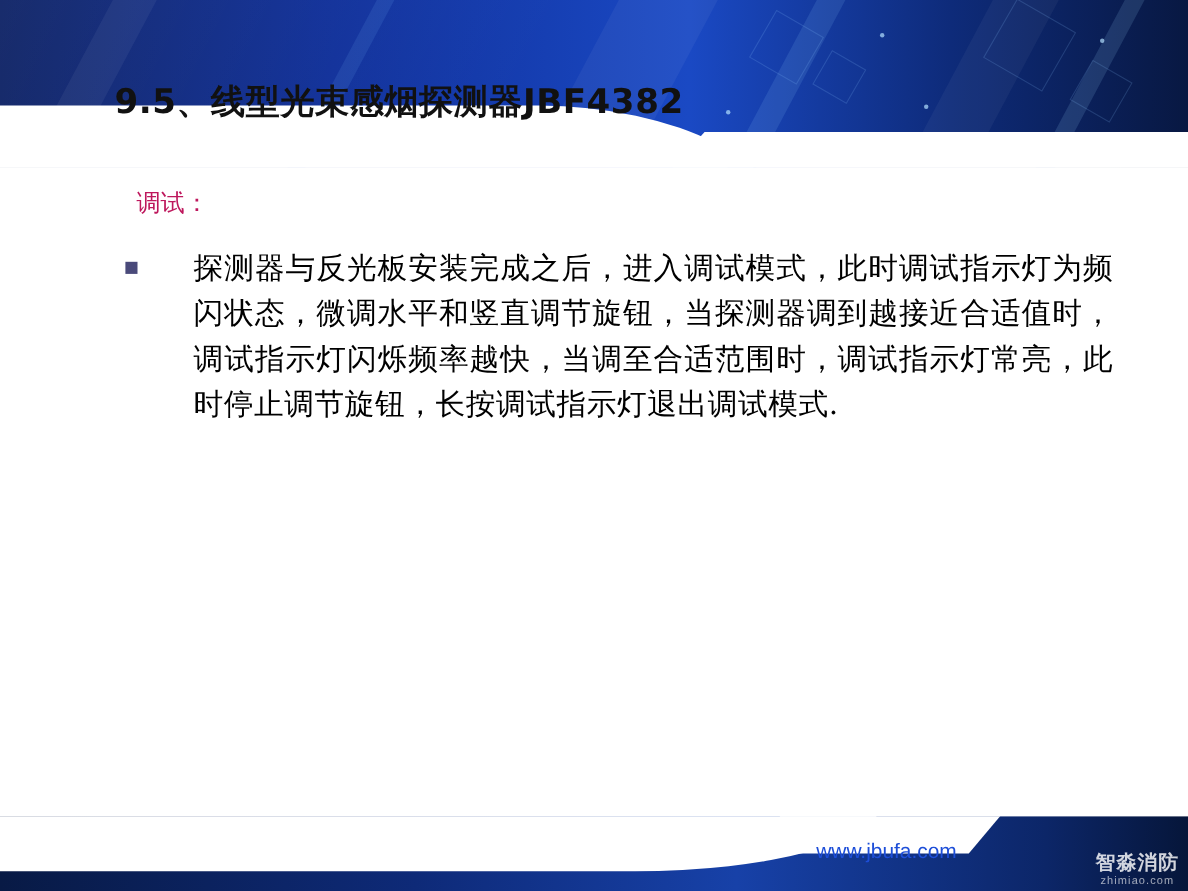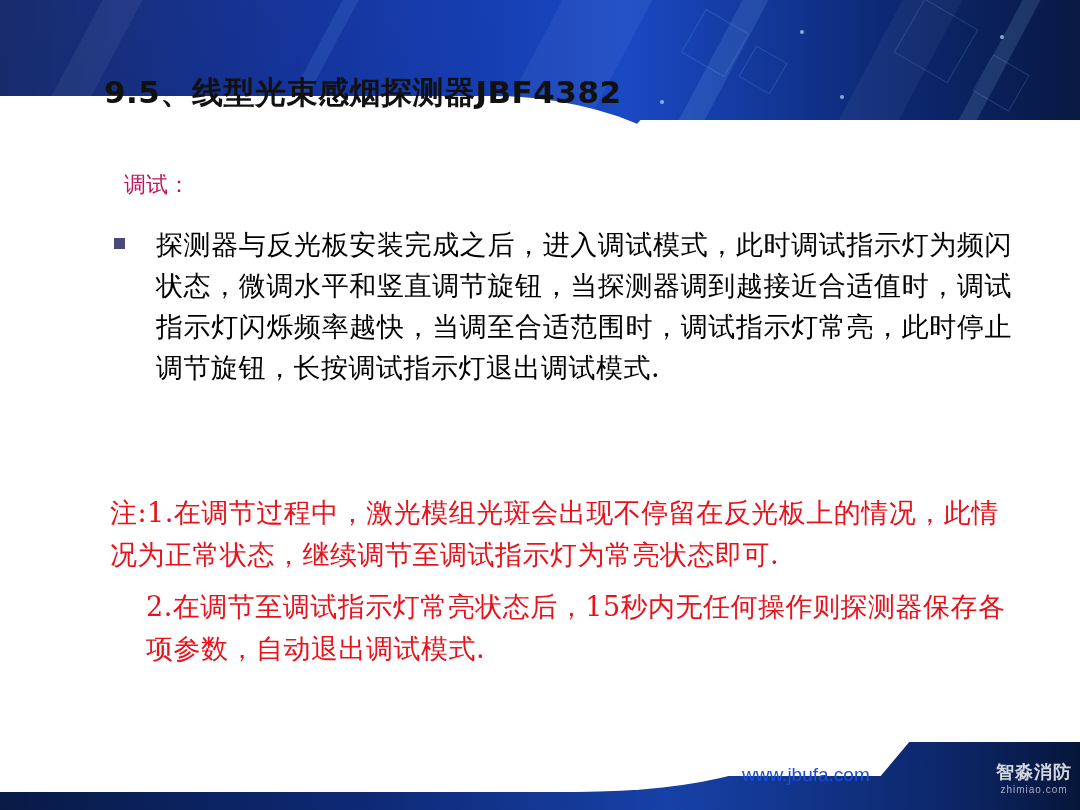--- a/index.html
+++ b/index.html
@@ -139,21 +139,21 @@
   }
   .bullet-marker {
     position: absolute;
     left: 2px;
     top: 14px;
     width: 11px;
     height: 11px;
     background: #4a4a7a;
   }
   .bullet-text {
-    margin-left: 44px;
+    margin-left: 64px;
     font-size: 27px;
     line-height: 1.52;
     color: #000000;
     text-align: justify;
     font-family: "DejaVu Serif", "Liberation Serif", serif;
     letter-spacing: 0.5px;
   }
 
   .note-block {
     position: absolute;
@@ -213,21 +213,21 @@
     position: absolute;
     left: 742px;
     top: 22px;
     font-size: 19px;
     color: #1d4ed8;
     font-family: "Liberation Sans", sans-serif;
   }
   .watermark {
     position: absolute;
     right: 8px;
-    top: 18px;
+    top: 30px;
     text-align: center;
     color: rgba(255,255,255,0.82);
   }
   .watermark .wm-main {
     font-size: 18px;
     font-weight: bold;
     letter-spacing: 1px;
     font-family: "DejaVu Sans", "Liberation Sans", sans-serif;
   }
   .watermark .wm-sub {
@@ -266,24 +266,20 @@
 
   <div class="body-area">
 
     <div class="lead-label">调试：</div>
 
     <div class="bullet-block">
       <div class="bullet-marker"></div>
       <div class="bullet-text">探测器与反光板安装完成之后，进入调试模式，此时调试指示灯为频闪状态，微调水平和竖直调节旋钮，当探测器调到越接近合适值时，调试指示灯闪烁频率越快，当调至合适范围时，调试指示灯常亮，此时停止调节旋钮，长按调试指示灯退出调试模式.</div>
     </div>
 
-    <div class="note-block">
-      <div class="note-line-1">注:1.在调节过程中，激光模组光斑会出现不停留在反光板上的情况，此情况为正常状态，继续调节至调试指示灯为常亮状态即可.</div>
-      <div class="note-item-2">2.在调节至调试指示灯常亮状态后，15秒内无任何操作则探测器保存各项参数，自动退出调试模式.</div>
-    </div>
 
   </div>
 
   <div class="footer">
     <div class="footer-bg"></div>
     <div class="footer-white"></div>
     <div class="footer-white2"></div>
     <div class="footer-url">www.jbufa.com</div>
     <div class="watermark">
       <div class="wm-main">智淼消防</div>

